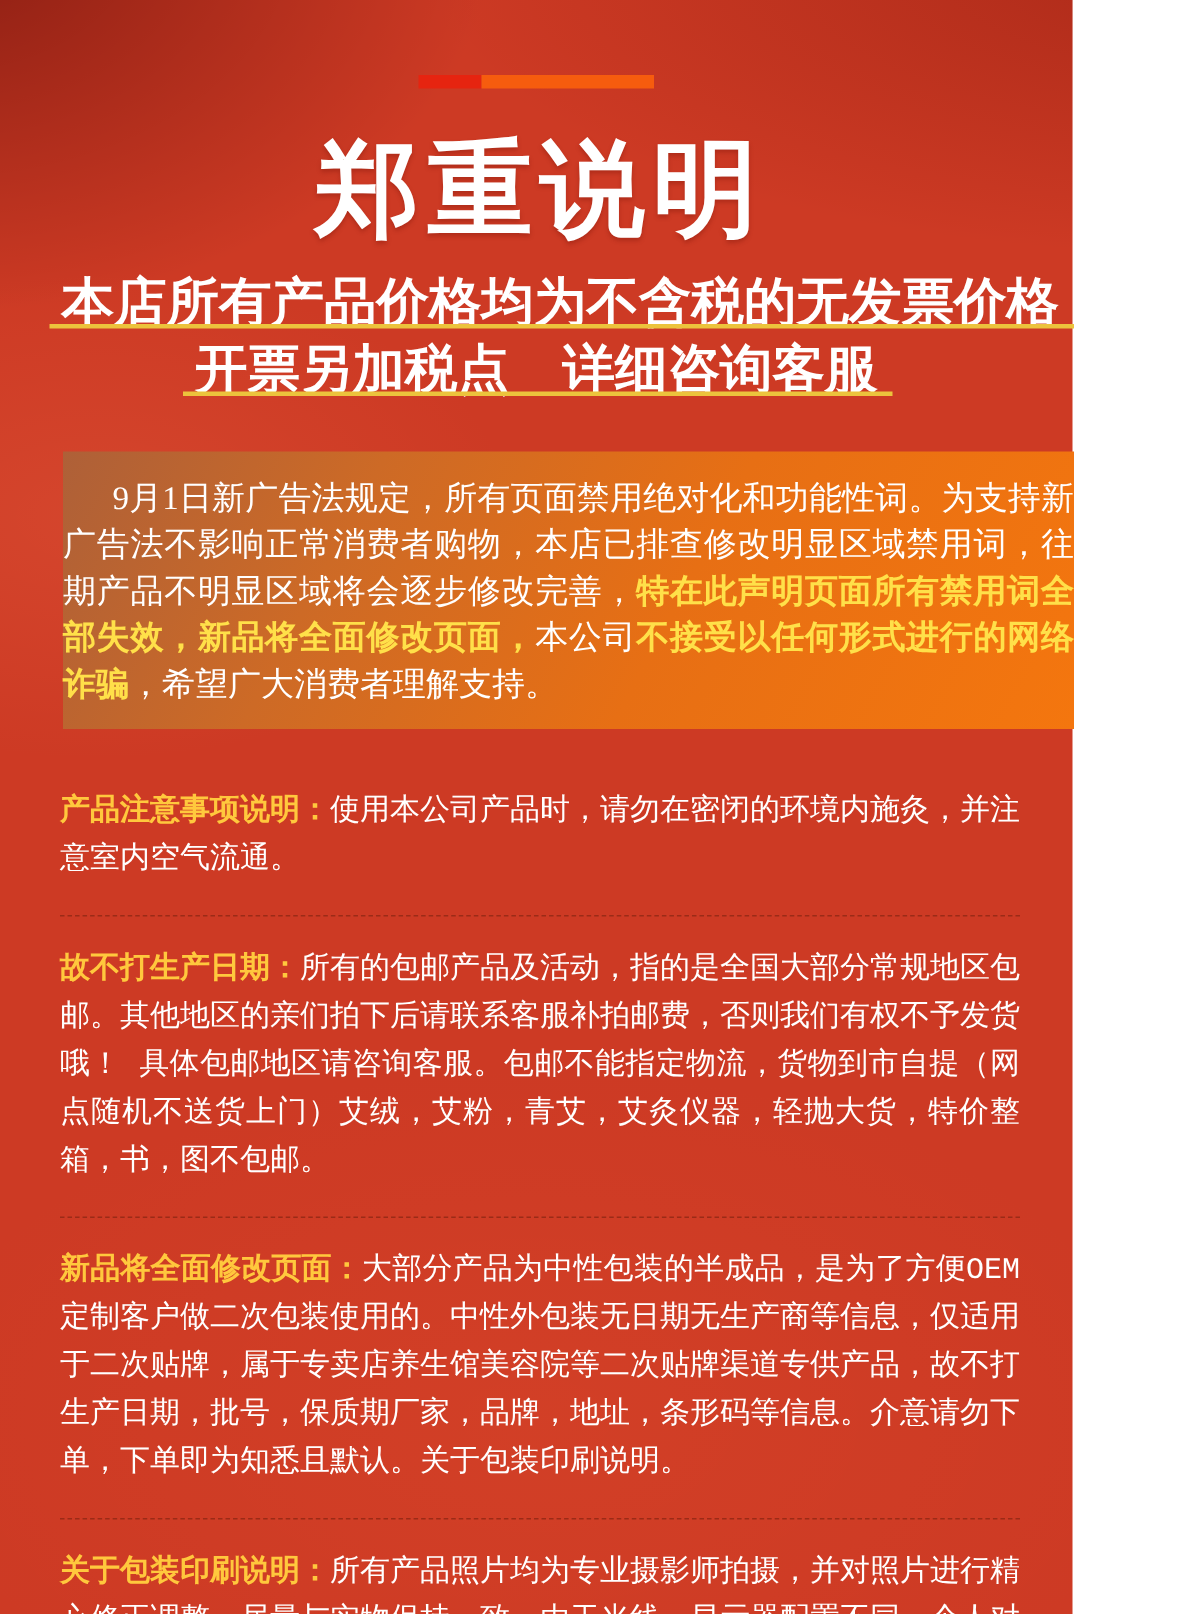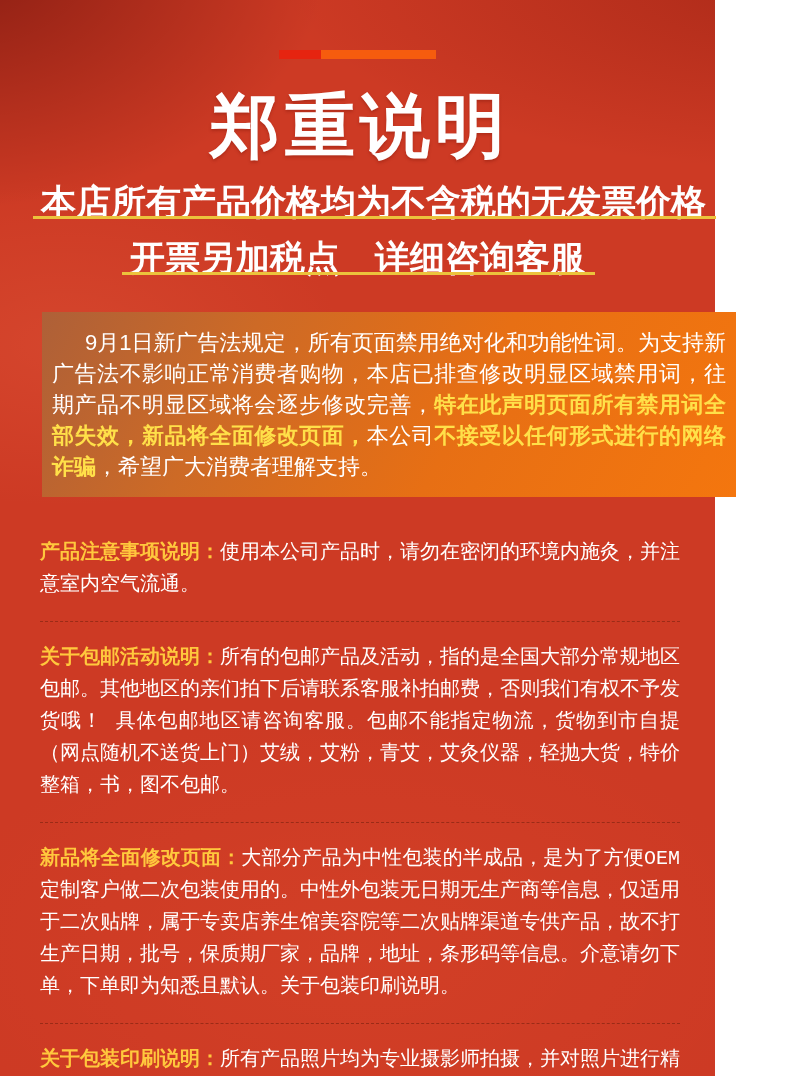--- a/index.html
+++ b/index.html
@@ -36,47 +36,48 @@
     font-weight: 900;
     letter-spacing: 5px;
     text-indent: 5px;
     color: #ffffff;
     text-align: center;
     text-shadow: 0 2px 3px rgba(120,20,8,0.35);
   }
 
   .subtitle-row { text-align: center; }
   .sub1 { margin-top: 14px; margin-left: 32px; }
-  .sub2 { margin-top: 15px; }
+  .sub2 { margin-top: 4px; }
   .subtitle {
     display: inline-block;
     position: relative;
     font-size: 35px;
     line-height: 41px;
     font-weight: 700;
     color: #ffffff;
   }
   .subtitle::after {
     content: "";
     position: absolute;
     left: -8px; right: -10px; bottom: 3px;
     height: 3px;
     background: #ecc33c;
   }
 
   .law-box {
     margin: 34px 0 0 42px;
     width: 674px;
-    padding: 15px 10px;
+    padding: 15px 0;
     background: linear-gradient(118deg, #ae6038 0%, #cd6a26 28%, #e76f14 60%, #f4760e 100%);
     color: #ffffff;
     font-size: 22px;
     line-height: 31px;
     text-align: justify;
     text-indent: 1.5em;
+    font-family: Liberation Serif, serif;
   }
   .law-box .hl { color: #ffe049; font-weight: 700; }
 
   .content {
     margin: 40px 35px 0 40px;
     color: #ffffff;
   }
   .notice {
     font-size: 20px;
     line-height: 32px;
@@ -113,21 +114,21 @@
   </div>
 
   <div class="law-box"><span>9月1日新广告法规定，所有页面禁用绝对化和功能性词。为支持新广告法不影响正常消费者购物，本店已排查修改明显区域禁用词，往期产品不明显区域将会逐步修改完善，</span><span class="hl">特在此声明页面所有禁用词全部失效，新品将全面修改页面，</span><span>本公司</span><span class="hl">不接受以任何形式进行的网络诈骗</span><span>，希望广大消费者理解支持。</span></div>
 
   <div class="content">
 
     <p class="notice"><span class="notice-heading">产品注意事项说明：</span><span class="notice-body">使用本公司产品时，请勿在密闭的环境内施灸，并注意室内空气流通。</span></p>
 
     <hr class="sep">
 
-    <p class="notice"><span class="notice-heading">关于包邮活动说明：</span><span class="notice-body">所有的包邮产品及活动，指的是全国大部分常规地区包邮。其他地区的亲们拍下后请联系客服补拍邮费，否则我们有权不予发货哦！ 具体包邮地区请咨询客服。包邮不能指定物流，货物到市自提（网点随机不送货上门）艾绒，艾粉，青艾，艾灸仪器，轻抛大货，特价整箱，书，图不包邮。</span></p>
+    <p class="notice"><span class="notice-heading">故不打生产日期：</span><span class="notice-body">所有的包邮产品及活动，指的是全国大部分常规地区包邮。其他地区的亲们拍下后请联系客服补拍邮费，否则我们有权不予发货哦！ 具体包邮地区请咨询客服。包邮不能指定物流，货物到市自提（网点随机不送货上门）艾绒，艾粉，青艾，艾灸仪器，轻抛大货，特价整箱，书，图不包邮。</span></p>
 
     <hr class="sep">
 
     <p class="notice"><span class="notice-heading">新品将全面修改页面：</span><span class="notice-body">大部分产品为中性包装的半成品，是为了方便OEM定制客户做二次包装使用的。中性外包装无日期无生产商等信息，仅适用于二次贴牌，属于专卖店养生馆美容院等二次贴牌渠道专供产品，故不打生产日期，批号，保质期厂家，品牌，地址，条形码等信息。介意请勿下单，下单即为知悉且默认。关于包装印刷说明。</span></p>
 
     <hr class="sep">
 
     <p class="notice"><span class="notice-heading">关于包装印刷说明：</span><span class="notice-body">所有产品照片均为专业摄影师拍摄，并对照片进行精心修正调整，尽量与实物保持一致，由于光线、显示器配置不同，个人对颜色的理解不同造成的色差难以避免，这类问题不属于产品质量问题。</span></p>
 
   </div>

